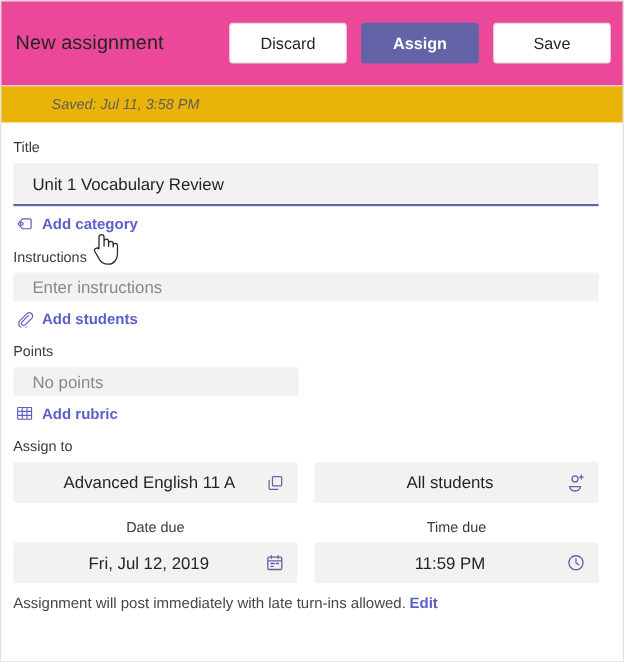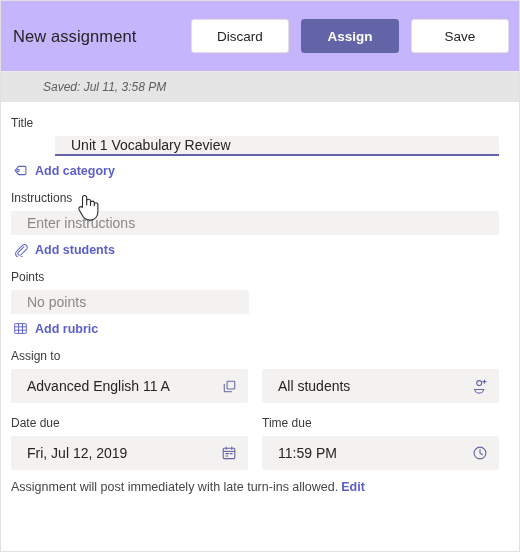--- a/index.html
+++ b/index.html
@@ -25,21 +25,21 @@
     overflow: hidden;
   }
 
   
   .header {
     height: 71px;
     display: flex;
     align-items: center;
     padding: 0 10px 0 12px;
     box-sizing: border-box;
-    background: #c4b5fd;
+    background: #ec4899;
     border-bottom: 1px solid #edebe9;
   }
   .header-title {
     font-size: 16.5px;
     font-weight: 400;
     color: #252423;
     flex: 0 0 auto;
     letter-spacing: 0.1px;
   }
   .header-actions {
@@ -70,21 +70,21 @@
   .btn-primary {
     background: #6264a7;
     border: 1px solid #6264a7;
     color: #ffffff;
     font-weight: 700;
   }
 
   
   .saved-banner {
     height: 30px;
-    background: #e5e5e5;
+    background: #eab308;
     display: flex;
     align-items: center;
     padding-left: 42px;
     box-sizing: border-box;
   }
   .saved-text {
     font-size: 12px;
     font-style: italic;
     color: #605e5c;
   }
@@ -108,22 +108,21 @@
     display: flex;
     align-items: center;
     padding: 0 12px 0 16px;
     box-sizing: border-box;
     font-size: 14px;
     color: #252423;
     cursor: text;
   }
   .input-box.focused {
     border-bottom: 2px solid #6264a7;
-    height: 20px;
-    margin-left: 44px;
+    height: 36px;
   }
   .input-box .placeholder {
     color: #8a8886;
   }
   .input-value { flex: 1 1 auto; }
 
   .inline-link {
     display: flex;
     align-items: center;
     gap: 7px;
@@ -137,21 +136,21 @@
   .inline-link svg { display: block; }
 
   .section { margin-bottom: 13px; }
 
   .points-box { width: 238px; }
 
   .two-col {
     display: flex;
     gap: 14px;
   }
-  .col { flex: 1 1 0; min-width: 0; }
+  .col { flex: 1 1 0; min-width: 0; text-align: center; }
 
   .select-box {
     background: #f3f2f1;
     height: 34px;
     border-radius: 2px;
     display: flex;
     align-items: center;
     padding: 0 11px 0 16px;
     box-sizing: border-box;
     font-size: 14px;

